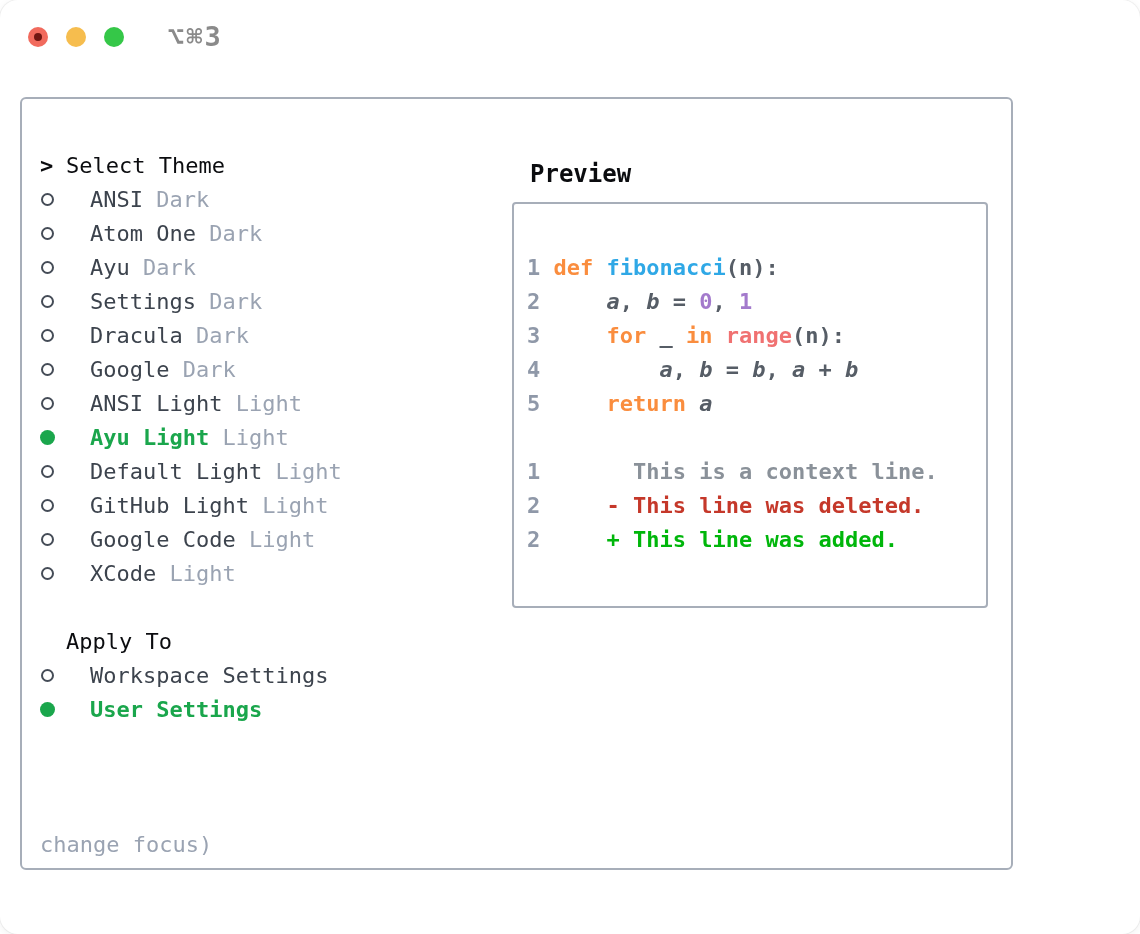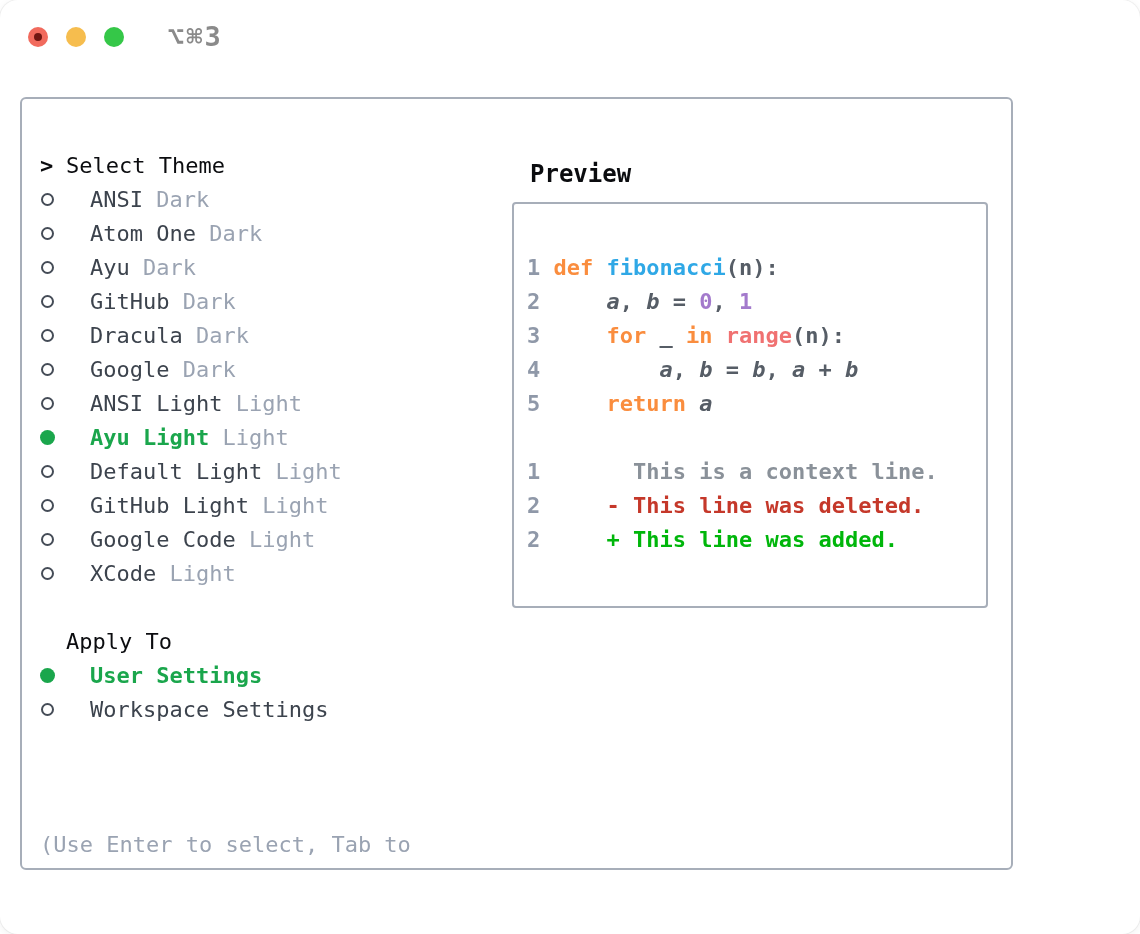--- a/index.html
+++ b/index.html
@@ -60,47 +60,46 @@
     <div class="leftcol">
       <div class="row">
         <div class="mark"><span class="prompt">&gt;</span></div>
         <span class="hdr">Select Theme</span>
       </div>
 
       <div id="theme-list">
           <div class="row"><div class="mark"><span class="circle"></span></div><span class="tname">ANSI</span><span> </span><span class="tvariant">Dark</span></div>
           <div class="row"><div class="mark"><span class="circle"></span></div><span class="tname">Atom One</span><span> </span><span class="tvariant">Dark</span></div>
           <div class="row"><div class="mark"><span class="circle"></span></div><span class="tname">Ayu</span><span> </span><span class="tvariant">Dark</span></div>
-          <div class="row"><div class="mark"><span class="circle"></span></div><span class="tname">GitHub</span><span> </span><span class="tvariant">Dark</span></div>
+          <div class="row"><div class="mark"><span class="circle"></span></div><span class="tname">Settings</span><span> </span><span class="tvariant">Dark</span></div>
           <div class="row"><div class="mark"><span class="circle"></span></div><span class="tname">Dracula</span><span> </span><span class="tvariant">Dark</span></div>
           <div class="row"><div class="mark"><span class="circle"></span></div><span class="tname">Google</span><span> </span><span class="tvariant">Dark</span></div>
           <div class="row"><div class="mark"><span class="circle"></span></div><span class="tname">ANSI Light</span><span> </span><span class="tvariant">Light</span></div>
           <div class="row"><div class="mark"><span class="circle sel"></span></div><span class="tname sel">Ayu Light</span><span> </span><span class="tvariant">Light</span></div>
           <div class="row"><div class="mark"><span class="circle"></span></div><span class="tname">Default Light</span><span> </span><span class="tvariant">Light</span></div>
           <div class="row"><div class="mark"><span class="circle"></span></div><span class="tname">GitHub Light</span><span> </span><span class="tvariant">Light</span></div>
           <div class="row"><div class="mark"><span class="circle"></span></div><span class="tname">Google Code</span><span> </span><span class="tvariant">Light</span></div>
           <div class="row"><div class="mark"><span class="circle"></span></div><span class="tname">XCode</span><span> </span><span class="tvariant">Light</span></div>
         </div>
 
       <div class="spacer"></div>
 
       <div class="row">
         <div class="mark"></div>
         <span class="applyhdr">Apply To</span>
       </div>
 
       <div id="apply-list">
+          <div class="row"><div class="mark"><span class="circle"></span></div><span class="tname">Workspace Settings</span></div>
           <div class="row"><div class="mark"><span class="circle sel"></span></div><span class="tname sel">User Settings</span></div>
-          <div class="row"><div class="mark"><span class="circle"></span></div><span class="tname">Workspace Settings</span></div>
         </div>
 
       <div class="spacer"></div>
 
       <div class="help">
-        <div>(Use Enter to select, Tab to</div>
         <div>change focus)</div>
       </div>
     </div>
 
     <div class="prevlabel">Preview</div>
 
     <div class="prevbox">
       <pre class="code" id="code-block"><div class="cline"><span class="num">1 </span><span style="color: rgb(250, 141, 62);">def</span><span style="color: rgb(86, 93, 102);"> </span><span style="color: rgb(47, 168, 230);">fibonacci</span><span style="color: rgb(86, 93, 102);">(n):</span></div><div class="cline"><span class="num">2 </span><span style="color: rgb(86, 93, 102);">    </span><span class="it" style="color: rgb(86, 93, 102);">a</span><span style="color: rgb(86, 93, 102);">, </span><span class="it" style="color: rgb(86, 93, 102);">b</span><span style="color: rgb(86, 93, 102);"> = </span><span style="color: rgb(163, 122, 204);">0</span><span style="color: rgb(86, 93, 102);">, </span><span style="color: rgb(163, 122, 204);">1</span></div><div class="cline"><span class="num">3 </span><span style="color: rgb(86, 93, 102);">    </span><span style="color: rgb(250, 141, 62);">for</span><span style="color: rgb(86, 93, 102);"> _ </span><span style="color: rgb(250, 141, 62);">in</span><span style="color: rgb(86, 93, 102);"> </span><span style="color: rgb(240, 113, 113);">range</span><span style="color: rgb(86, 93, 102);">(n):</span></div><div class="cline"><span class="num">4 </span><span style="color: rgb(86, 93, 102);">        </span><span class="it" style="color: rgb(86, 93, 102);">a</span><span style="color: rgb(86, 93, 102);">, </span><span class="it" style="color: rgb(86, 93, 102);">b</span><span style="color: rgb(86, 93, 102);"> = </span><span class="it" style="color: rgb(86, 93, 102);">b</span><span style="color: rgb(86, 93, 102);">, </span><span class="it" style="color: rgb(86, 93, 102);">a</span><span style="color: rgb(86, 93, 102);"> + </span><span class="it" style="color: rgb(86, 93, 102);">b</span></div><div class="cline"><span class="num">5 </span><span style="color: rgb(86, 93, 102);">    </span><span style="color: rgb(250, 141, 62);">return</span><span style="color: rgb(86, 93, 102);"> </span><span class="it" style="color: rgb(86, 93, 102);">a</span></div><div class="cline"><span class="num"></span></div><div class="cline"><span class="num">1 </span><span style="color: rgb(86, 93, 102);">      </span><span style="color: rgb(138, 145, 153);">This is a context line.</span></div><div class="cline"><span class="num">2 </span><span style="color: rgb(86, 93, 102);">    </span><span style="color: rgb(197, 56, 42);">- This line was deleted.</span></div><div class="cline"><span class="num">2 </span><span style="color: rgb(86, 93, 102);">    </span><span style="color: rgb(0, 182, 11);">+ This line was added.</span></div></pre>
     </div>
 

